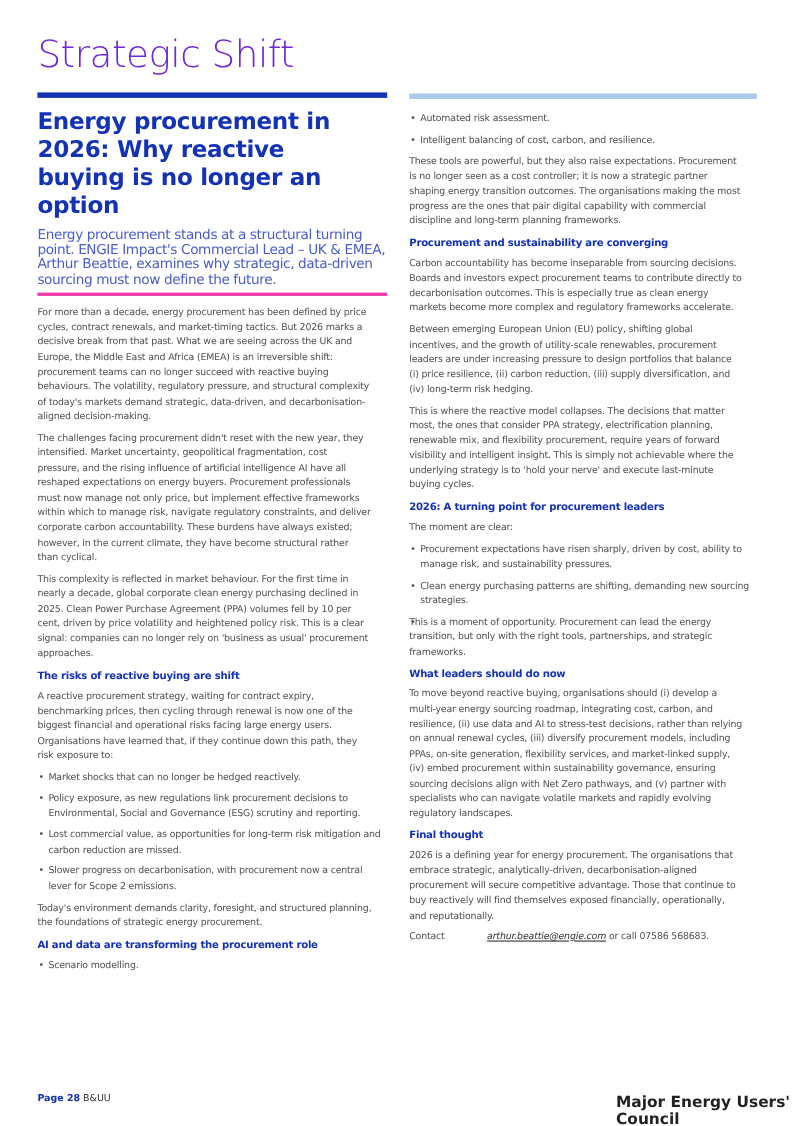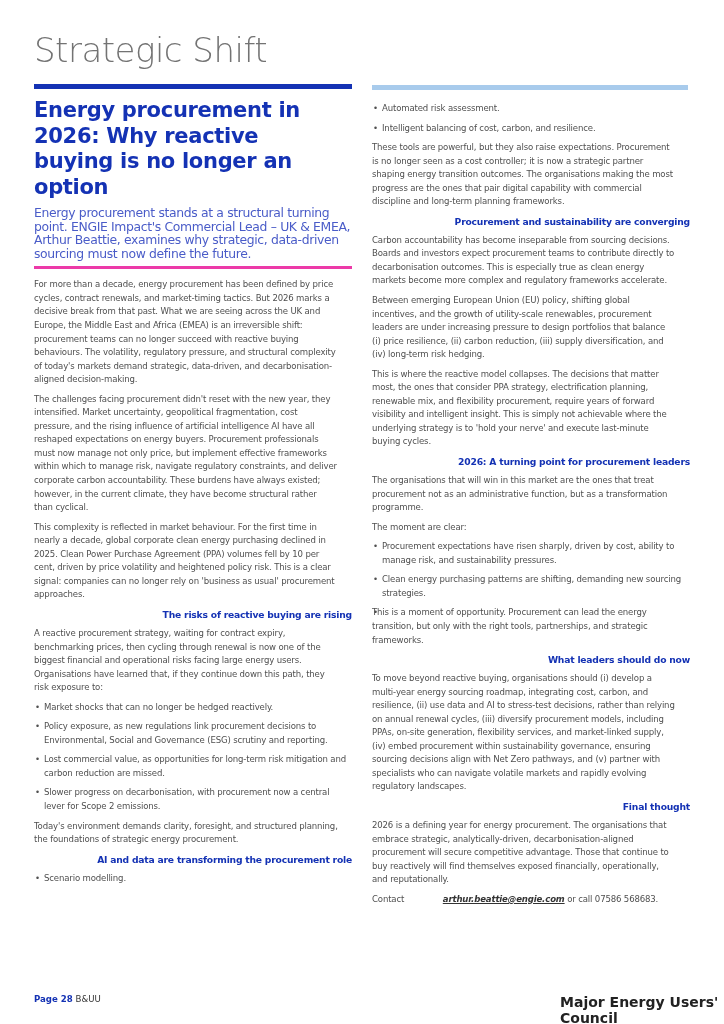--- a/index.html
+++ b/index.html
@@ -3,21 +3,21 @@
 <meta charset="utf-8">
 <style>
   html, body { margin: 0; padding: 0; background: #ffffff; }
   body {
     width: 724px; height: 1024px; position: relative; overflow: hidden;
     font-family: "DejaVu Sans", sans-serif; color: #4a4a4a;
   }
   .page-title {
     position: absolute; left: 34px; top: 30px;
     font-family: "DejaVu Sans", sans-serif; font-weight: 300;
-    font-size: 34px; color: #737373; letter-spacing: -0.5px;
+    font-size: 34px; color: #6d28d9; letter-spacing: -0.5px;
   }
   .col { position: absolute; top: 84px; }
   .col-left { left: 34px; width: 318px; }
   .col-right { left: 372px; width: 318px; }
   .bar-blue { height: 5px; background: #1432b4; margin-bottom: 9px; }
   .bar-light { height: 5px; background: #a8cbec; margin-top: 1px; margin-bottom: 12px; width: 316px; }
   .headline {
     font-family: "DejaVu Sans", sans-serif; font-weight: bold;
     color: #1432b4; font-size: 21px; line-height: 25.5px; margin: 0 16px 6px 0;
     letter-spacing: -0.3px;
@@ -26,29 +26,29 @@
     color: #4a5cc8; font-size: 12.4px; line-height: 13.6px; margin: 0 0 6px 0;
     letter-spacing: -0.35px;
   }
   .rule-pink { height: 3px; background: #ec3aa8; margin: 4px 0 9px 0; }
   p.body {
     font-size: 8.55px; line-height: 13.55px; margin: 0 14px 6px 0; color: #4f4f4f;
     letter-spacing: -0.15px;
   }
   h3.sub {
     font-size: 9.2px; font-weight: bold; color: #1432b4; margin: 0 0 6px 0;
-    line-height: 13px; letter-spacing: -0.2px; text-align: right;
+    line-height: 13px; letter-spacing: -0.2px;
   }
   ul.bullets { list-style: none; padding: 0; margin: 0 0 6px 0; }
   ul.bullets li {
     position: relative; padding-left: 10px; font-size: 8.55px; line-height: 13.55px;
     margin-bottom: 6px; color: #4f4f4f; letter-spacing: -0.15px;
   }
   ul.bullets li .dot { position: absolute; left: 1px; top: 0; }
-  a.email { color: #333; font-style: italic; font-weight: bold; text-decoration: underline; padding-left: 36px; }
+  a.email { color: #333; font-style: italic; font-weight: normal; text-decoration: underline; padding-left: 36px; }
   .footer-left {
     position: absolute; left: 34px; top: 994px; font-size: 8.6px; color: #333;
   }
   .footer-left .pg { color: #1432b4; font-weight: bold; margin-top: 28px; }
   .footer-right {
     position: absolute; left: 560px; top: 994px; font-size: 14px; color: #222; font-weight: bold;
   }
 </style>
 </head>
 <body>
@@ -59,21 +59,21 @@
   <div class="bar-blue"></div>
   <h1 class="headline">Energy procurement in 2026: Why reactive buying is no longer an option</h1>
   <p class="standfirst">Energy procurement stands at a structural turning point. ENGIE Impact's Commercial Lead – UK &amp; EMEA, Arthur Beattie, examines why strategic, data-driven sourcing must now define the future.</p>
   <div class="rule-pink"></div>
 
   <p class="body">For more than a decade, energy procurement has been defined by price cycles, contract renewals, and market-timing tactics. But 2026 marks a decisive break from that past. What we are seeing across the UK and Europe, the Middle East and Africa (EMEA) is an irreversible shift: procurement teams can no longer succeed with reactive buying behaviours. The volatility, regulatory pressure, and structural complexity of today's markets demand strategic, data-driven, and decarbonisation-aligned decision-making.</p>
 
   <p class="body">The challenges facing procurement didn't reset with the new year, they intensified. Market uncertainty, geopolitical fragmentation, cost pressure, and the rising influence of artificial intelligence AI have all reshaped expectations on energy buyers. Procurement professionals must now manage not only price, but implement effective frameworks within which to manage risk, navigate regulatory constraints, and deliver corporate carbon accountability. These burdens have always existed; however, in the current climate, they have become structural rather than cyclical.</p>
   <p class="body">This complexity is reflected in market behaviour. For the first time in nearly a decade, global corporate clean energy purchasing declined in 2025. Clean Power Purchase Agreement (PPA) volumes fell by 10 per cent, driven by price volatility and heightened policy risk. This is a clear signal: companies can no longer rely on 'business as usual' procurement approaches.</p>
 
-  <h3 class="sub">The risks of reactive buying are rising</h3>
+  <h3 class="sub">The risks of reactive buying are shift</h3>
   <p class="body">A reactive procurement strategy, waiting for contract expiry, benchmarking prices, then cycling through renewal is now one of the biggest financial and operational risks facing large energy users. Organisations have learned that, if they continue down this path, they risk exposure to:</p>
   <ul class="bullets">
     <li><span class="dot">•</span><span>Market shocks that can no longer be hedged reactively.</span></li>
     <li><span class="dot">•</span><span>Policy exposure, as new regulations link procurement decisions to Environmental, Social and Governance (ESG) scrutiny and reporting.</span></li>
     <li><span class="dot">•</span><span>Lost commercial value, as opportunities for long-term risk mitigation and carbon reduction are missed.</span></li>
     <li><span class="dot">•</span><span>Slower progress on decarbonisation, with procurement now a central lever for Scope 2 emissions.</span></li>
   </ul>
   <p class="body">Today's environment demands clarity, foresight, and structured planning, the foundations of strategic energy procurement.</p>
 
   <h3 class="sub">AI and data are transforming the procurement role</h3>
@@ -89,21 +89,20 @@
     <li><span class="dot">•</span><span>Intelligent balancing of cost, carbon, and resilience.</span></li>
   </ul>
   <p class="body">These tools are powerful, but they also raise expectations. Procurement is no longer seen as a cost controller; it is now a strategic partner shaping energy transition outcomes. The organisations making the most progress are the ones that pair digital capability with commercial discipline and long-term planning frameworks.</p>
 
   <h3 class="sub">Procurement and sustainability are converging</h3>
   <p class="body">Carbon accountability has become inseparable from sourcing decisions. Boards and investors expect procurement teams to contribute directly to decarbonisation outcomes. This is especially true as clean energy markets become more complex and regulatory frameworks accelerate.</p>
   <p class="body">Between emerging European Union (EU) policy, shifting global incentives, and the growth of utility-scale renewables, procurement leaders are under increasing pressure to design portfolios that balance (i) price resilience, (ii) carbon reduction, (iii) supply diversification, and (iv) long-term risk hedging.</p>
   <p class="body">This is where the reactive model collapses. The decisions that matter most, the ones that consider PPA strategy, electrification planning, renewable mix, and flexibility procurement, require years of forward visibility and intelligent insight. This is simply not achievable where the underlying strategy is to 'hold your nerve' and execute last-minute buying cycles.</p>
 
   <h3 class="sub">2026: A turning point for procurement leaders</h3>
-  <p class="body">The organisations that will win in this market are the ones that treat procurement not as an administrative function, but as a transformation programme.</p>
   <p class="body">The moment are clear:</p>
   <ul class="bullets">
     <li><span class="dot">•</span><span>Procurement expectations have risen sharply, driven by cost, ability to manage risk, and sustainability pressures.</span></li>
     <li><span class="dot">•</span><span>Clean energy purchasing patterns are shifting, demanding new sourcing strategies.</span></li>
     <li><span class="dot">•</span></li>
   </ul>
   <p class="body">This is a moment of opportunity. Procurement can lead the energy transition, but only with the right tools, partnerships, and strategic frameworks.</p>
 
   <h3 class="sub">What leaders should do now</h3>
   <p class="body">To move beyond reactive buying, organisations should (i) develop a multi-year energy sourcing roadmap, integrating cost, carbon, and resilience, (ii) use data and AI to stress-test decisions, rather than relying on annual renewal cycles, (iii) diversify procurement models, including PPAs, on-site generation, flexibility services, and market-linked supply, (iv) embed procurement within sustainability governance, ensuring sourcing decisions align with Net Zero pathways, and (v) partner with specialists who can navigate volatile markets and rapidly evolving regulatory landscapes.</p>

